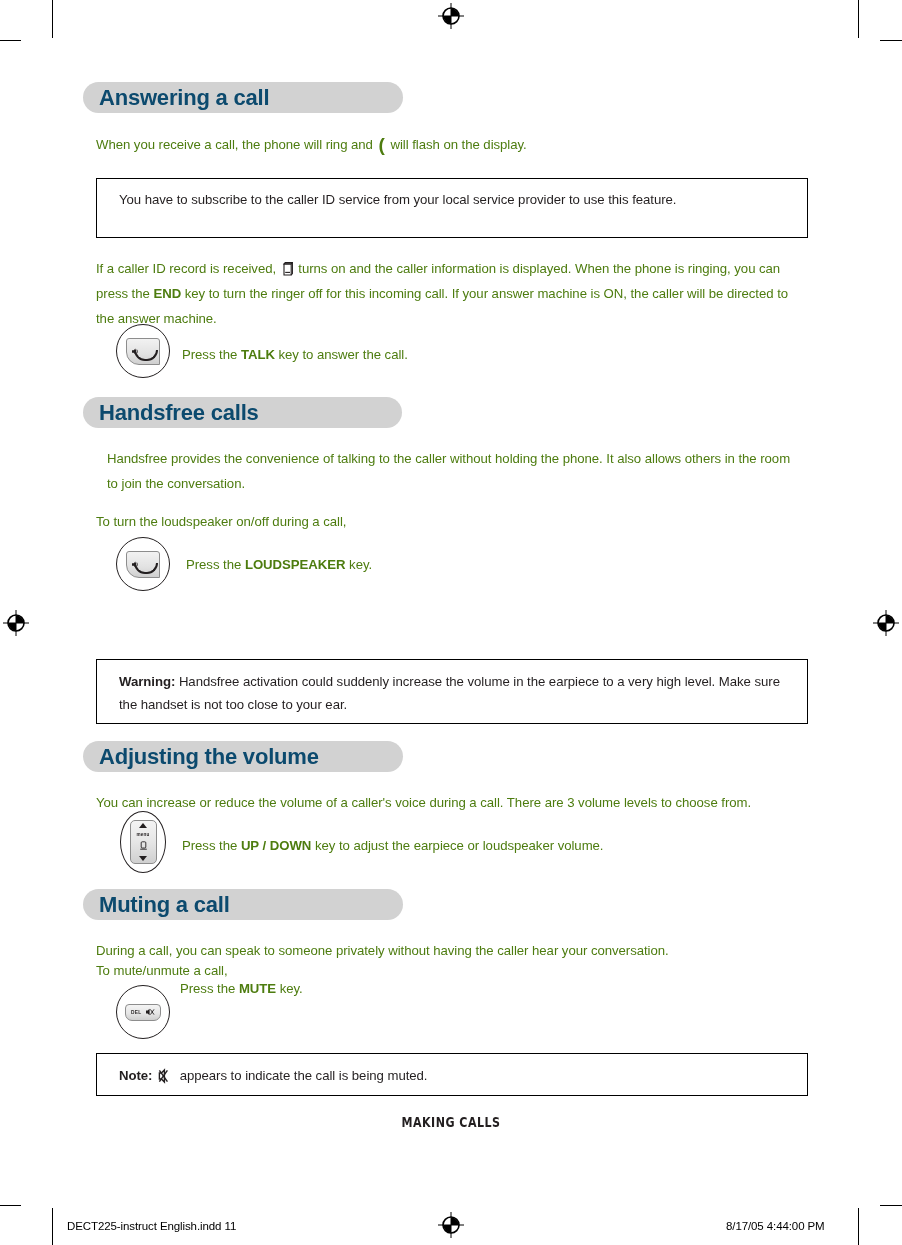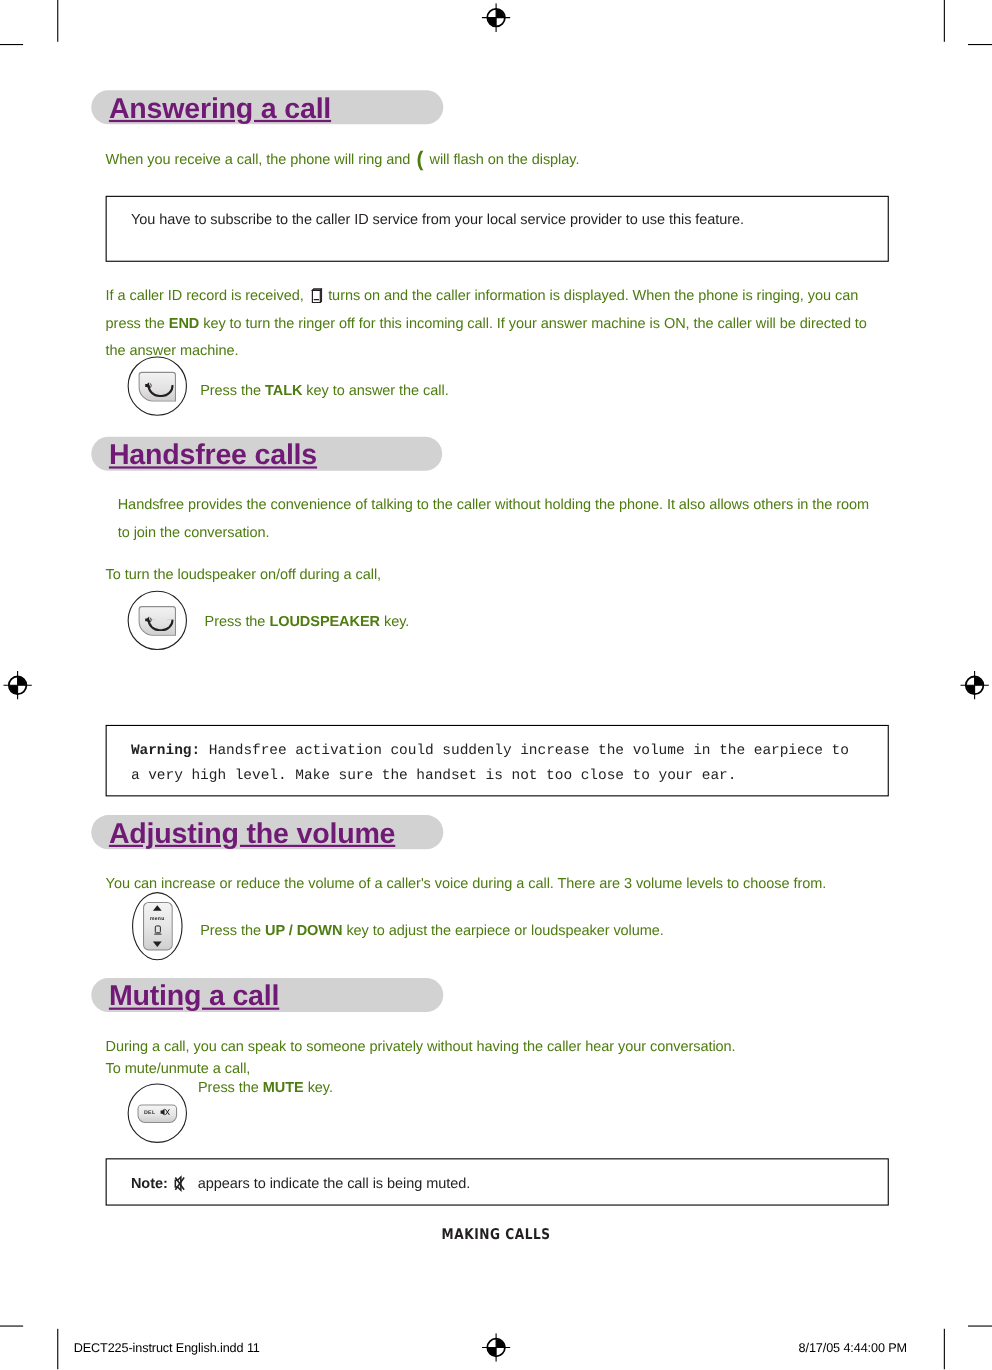--- a/index.html
+++ b/index.html
@@ -47,26 +47,25 @@
     position: absolute;
     background: #d2d2d2;
     border-radius: 18px;
     height: 31px;
     display: flex;
     align-items: center;
     padding-left: 16px;
     box-sizing: border-box;
   }
   .section-head span {
-    font-size: 26px;
+    font-size: 22px;
     font-weight: bold;
     letter-spacing: -0.2px;
-    color: #701a75;
+    color: #0c4a6e;
     line-height: 1;
-    text-decoration: underline;
   }
 
   
   .para {
     position: absolute;
     font-size: 13.2px;
     line-height: 25px;
     color: #4d7c0f;
     letter-spacing: -0.05px;
   }
@@ -374,21 +373,21 @@
     </div>
   </div>
   <div class="para" style="left:186px; top:552px; width:520px;">
     <span>Press the</span>
     <b>LOUDSPEAKER</b>
     <span>key.</span>
   </div>
 
 
   <div class="box" style="left:96px; top:659px; width:712px; height:65px;">
-    <div class="box-inner" style="padding-top:10px; padding-right:22px;font-family:Liberation Mono, monospace;">
+    <div class="box-inner" style="padding-top:10px; padding-right:22px;">
       <span class="box-label-bold">Warning:</span>
       <span>Handsfree activation could suddenly increase the volume in the earpiece to a very high level. Make sure the handset is not too close to your ear.</span>
     </div>
   </div>
 
   <div class="section-head" style="left:83px; top:741px; width:320px;">
     <span>Adjusting the volume</span>
   </div>
 
   <div class="para" style="left:96px; top:790px; width:700px;">You can increase or reduce the volume of a caller's voice during a call.  There are 3 volume levels to choose from.</div>

